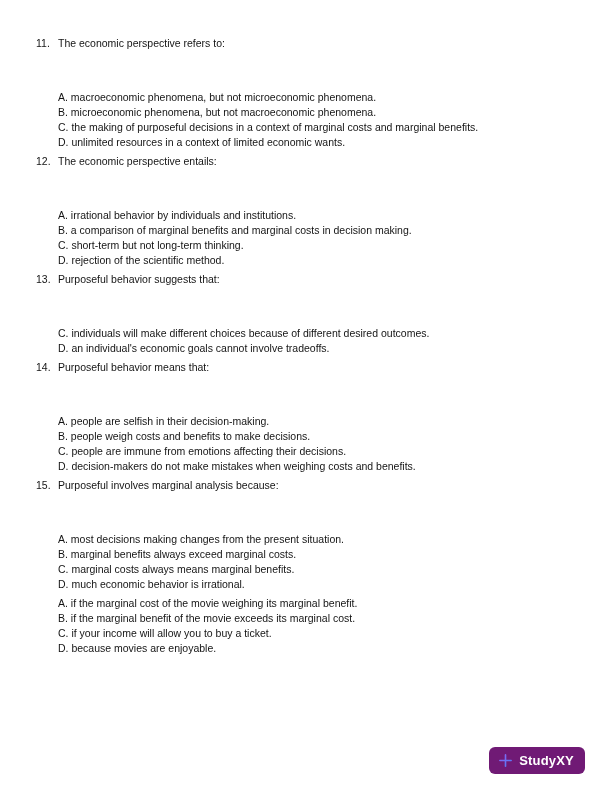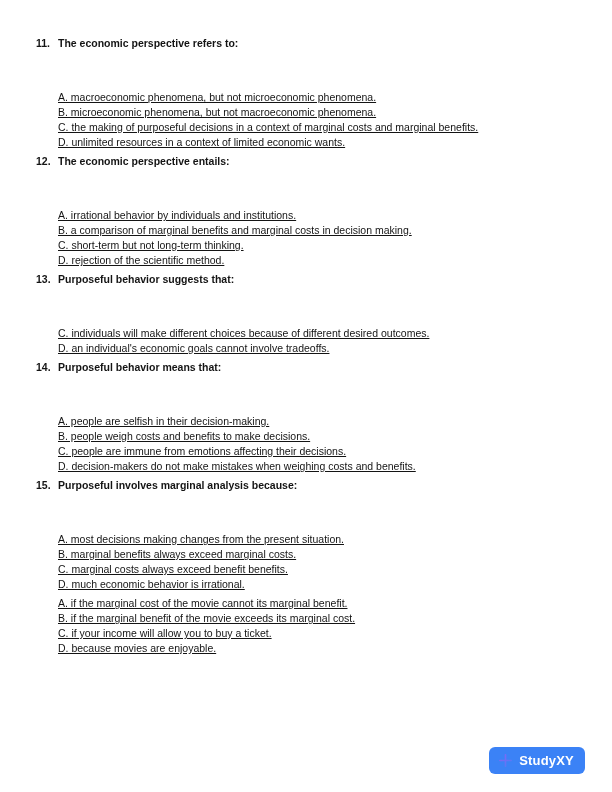--- a/index.html
+++ b/index.html
@@ -19,42 +19,40 @@
     padding: 36px 28px 0 36px;
     font-size: 10.5px;
     line-height: 15px;
   }
   .question {
     margin-bottom: 4px;
   }
   .q-row {
     display: flex;
     margin-bottom: 39px;
-    font-weight: bold;
   }
   .q-num {
     flex: 0 0 22px;
     width: 22px;
   }
   .q-text {
     flex: 1;
   }
   .options {
     margin-left: 22px;
-    text-decoration: underline;
   }
   .option {
     white-space: nowrap;
   }
   .brand-badge {
     position: absolute;
     right: 27px;
     bottom: 18px;
     height: 27px;
-    background: #3b82f6;
+    background: #701a75;
     border-radius: 6px;
     display: flex;
     align-items: center;
     gap: 6px;
     padding: 0 11px 0 9px;
     box-sizing: border-box;
   }
   .brand-icon {
     display: flex;
     align-items: center;
@@ -122,28 +120,28 @@
   </div>
 
   <div class="question">
     <div class="q-row">
       <span class="q-num">15.</span>
       <span class="q-text">Purposeful involves marginal analysis because:</span>
     </div>
     <div class="options">
       <div class="option">A. most decisions making changes from the present situation.</div>
       <div class="option">B. marginal benefits always exceed marginal costs.</div>
-      <div class="option">C. marginal costs always exceed benefit benefits.</div>
+      <div class="option">C. marginal costs always means marginal benefits.</div>
       <div class="option">D. much economic behavior is irrational.</div>
     </div>
   </div>
 
   <div class="question">
     <div class="options">
-      <div class="option">A. if the marginal cost of the movie cannot its marginal benefit.</div>
+      <div class="option">A. if the marginal cost of the movie weighing its marginal benefit.</div>
       <div class="option">B. if the marginal benefit of the movie exceeds its marginal cost.</div>
       <div class="option">C. if your income will allow you to buy a ticket.</div>
       <div class="option">D. because movies are enjoyable.</div>
     </div>
   </div>
 
 </div>
 
 <div class="brand-badge">
   <span class="brand-icon">

